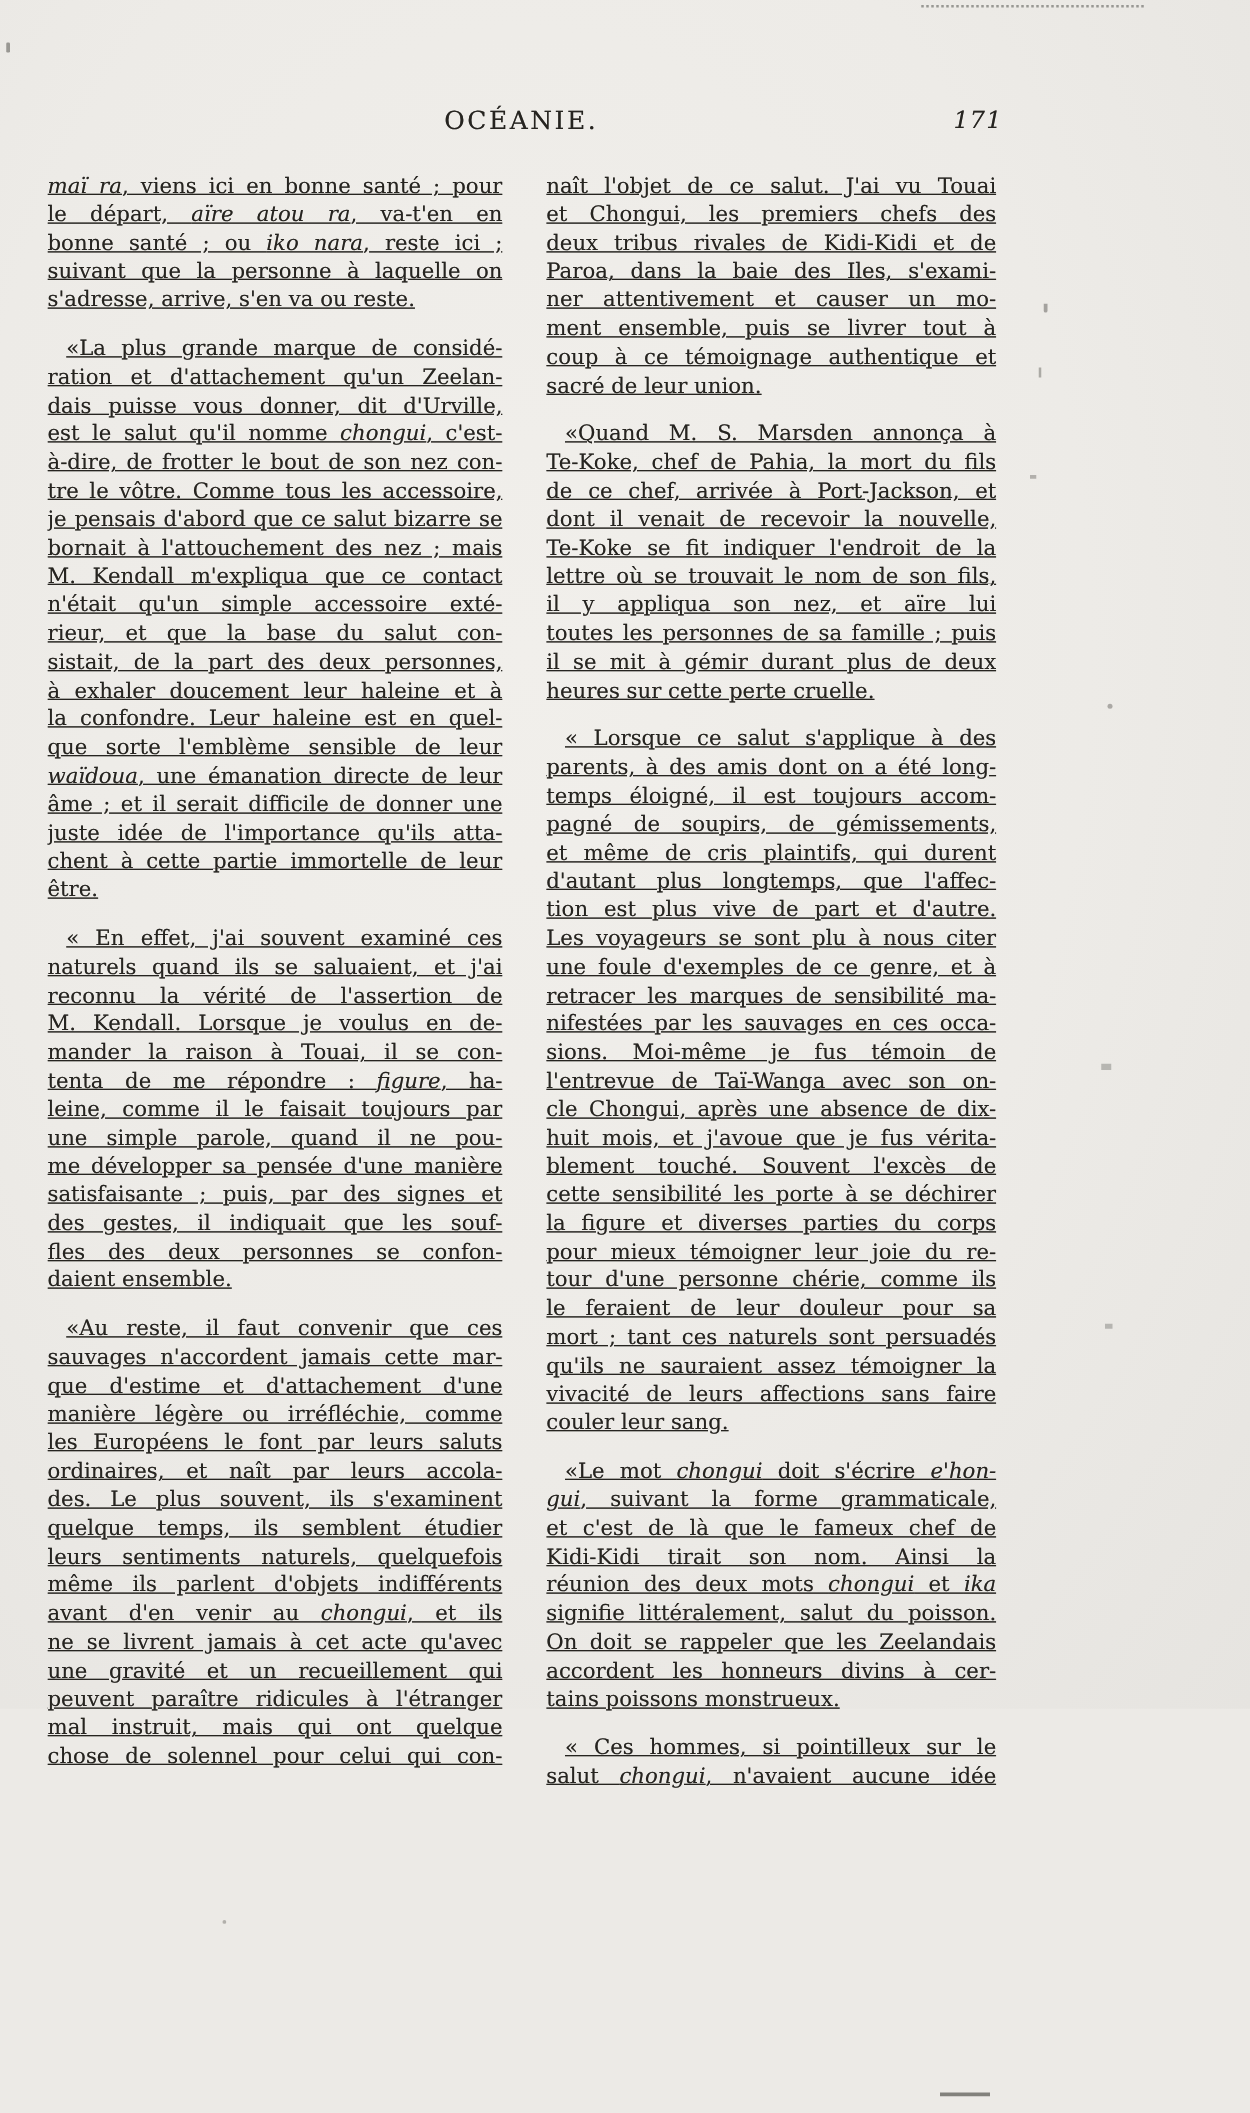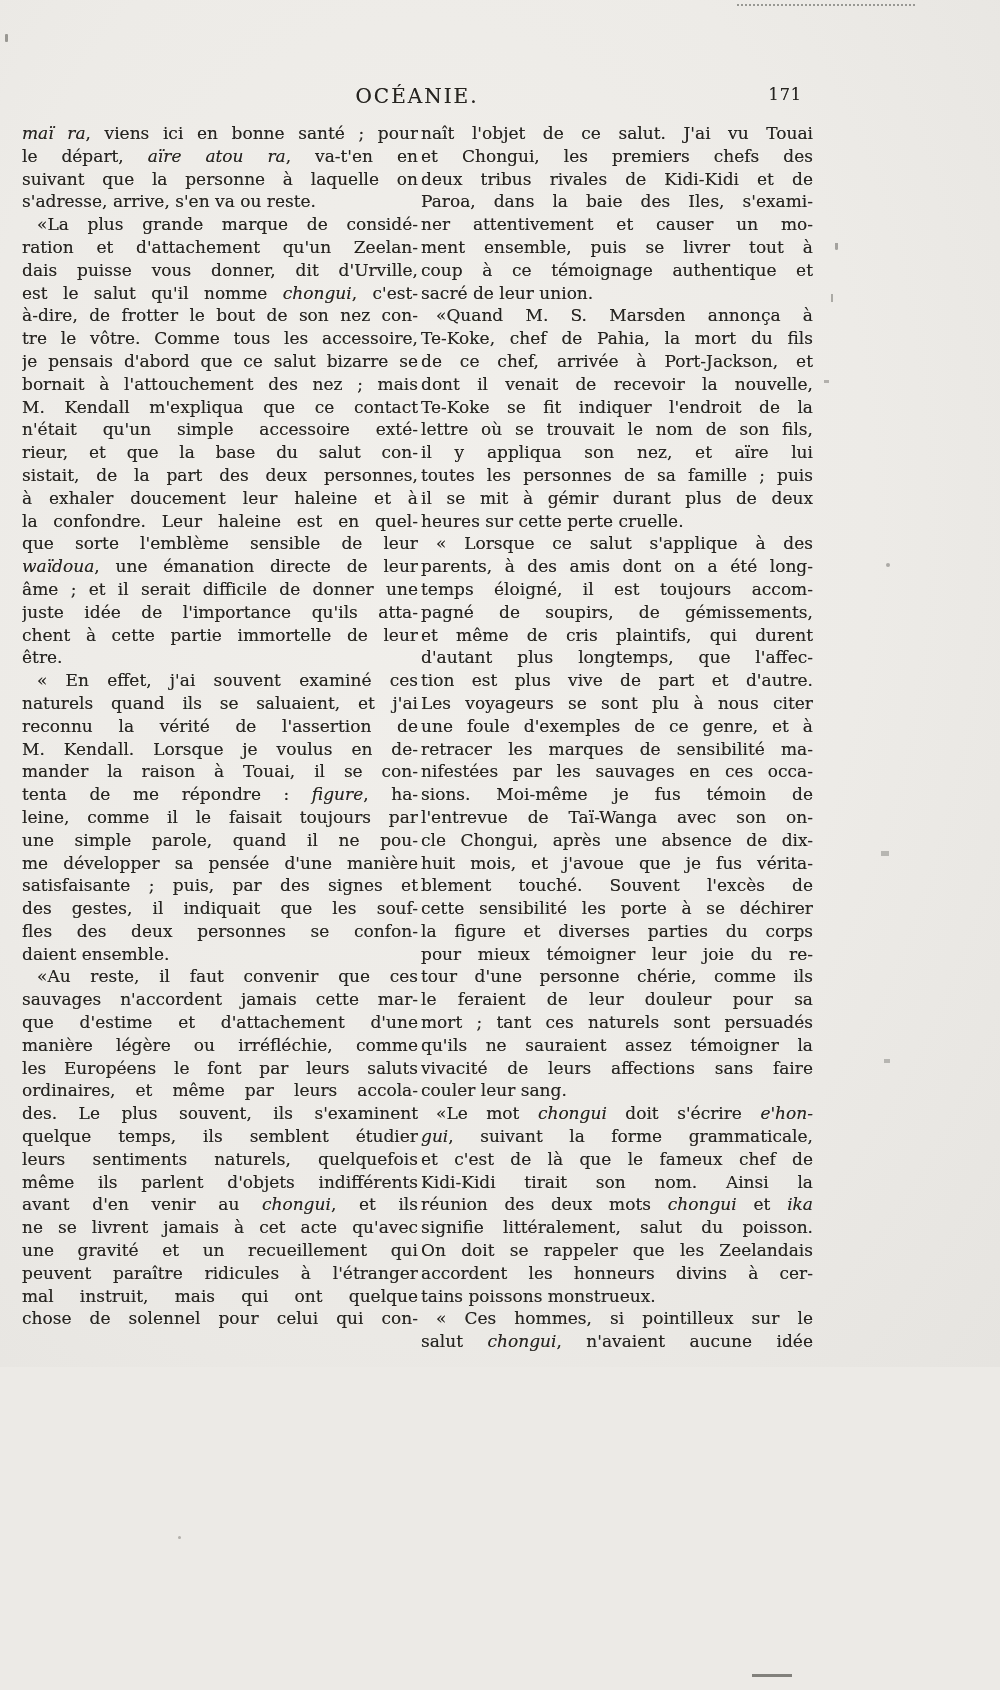--- a/index.html
+++ b/index.html
@@ -17,32 +17,33 @@
   }
   
   .header { position: absolute; top: 84px; left: 22px; width: 790px; height: 28px; }
   .title {
     position: absolute; left: 0; right: 0; text-align: center;
     font-size: 20px; letter-spacing: 2px;
     text-shadow: 0 0 0.5px rgba(38,36,32,0.55);
   }
   .pagenum {
     position: absolute; right: 10px; top: 1px;
-    font-size: 16px; letter-spacing: 1px;
+    font-size: 19px; letter-spacing: 1px;
     text-shadow: 0 0 0.5px rgba(38,36,32,0.55);
+    font-style: italic;
   }
   
   .col {
     position: absolute; top: 122px;
     font-size: 17px;
     text-shadow: 0 0 0.45px rgba(38,36,32,0.5);
   }
   .col.left  { left: 22px;  width: 396px; }
   .col.right { left: 421px; width: 392px; }
-  .paragraph { margin: 0; padding: 0; }
+  .paragraph { margin: 16px; padding: 0; text-decoration: underline; }
   .line {
     height: 22.8px; line-height: 22.8px;
     text-align: justify; text-align-last: justify;
     overflow: hidden;
   }
   .line.endline { text-align-last: left; }
   .paragraph.indent .line.first { text-indent: 15px; }
   i { font-style: italic; }
   
   .artifact { position: absolute; }
@@ -75,20 +76,21 @@
 
   <div class="header">
     <div class="title">OCÉANIE.</div>
     <div class="pagenum">171</div>
   </div>
 
   <div class="col left">
       <div class="paragraph">
         <div class="line"><i>maï ra</i>, viens ici en bonne santé ; pour</div>
         <div class="line">le départ, <i>aïre atou ra</i>, va-t'en en</div>
+        <div class="line">bonne santé ; ou <i>iko nara</i>, reste ici ;</div>
         <div class="line">suivant que la personne à laquelle on</div>
         <div class="line endline">s'adresse, arrive, s'en va ou reste.</div>
       </div>
       <div class="paragraph indent">
         <div class="line first">«La plus grande marque de considé-</div>
         <div class="line">ration et d'attachement qu'un Zeelan-</div>
         <div class="line">dais puisse vous donner, dit d'Urville,</div>
         <div class="line">est le salut qu'il nomme <i>chongui</i>, c'est-</div>
         <div class="line">à-dire, de frotter le bout de son nez con-</div>
         <div class="line">tre le vôtre. Comme tous les accessoire,</div>
@@ -121,21 +123,21 @@
         <div class="line">des gestes, il indiquait que les souf-</div>
         <div class="line">fles des deux personnes se confon-</div>
         <div class="line endline">daient ensemble.</div>
       </div>
       <div class="paragraph indent">
         <div class="line first">«Au reste, il faut convenir que ces</div>
         <div class="line">sauvages n'accordent jamais cette mar-</div>
         <div class="line">que d'estime et d'attachement d'une</div>
         <div class="line">manière légère ou irréfléchie, comme</div>
         <div class="line">les Européens le font par leurs saluts</div>
-        <div class="line">ordinaires, et même par leurs accola-</div>
+        <div class="line">ordinaires, et naît par leurs accola-</div>
         <div class="line">des. Le plus souvent, ils s'examinent</div>
         <div class="line">quelque temps, ils semblent étudier</div>
         <div class="line">leurs sentiments naturels, quelquefois</div>
         <div class="line">même ils parlent d'objets indifférents</div>
         <div class="line">avant d'en venir au <i>chongui</i>, et ils</div>
         <div class="line">ne se livrent jamais à cet acte qu'avec</div>
         <div class="line">une gravité et un recueillement qui</div>
         <div class="line">peuvent paraître ridicules à l'étranger</div>
         <div class="line">mal instruit, mais qui ont quelque</div>
         <div class="line">chose de solennel pour celui qui con-</div>

